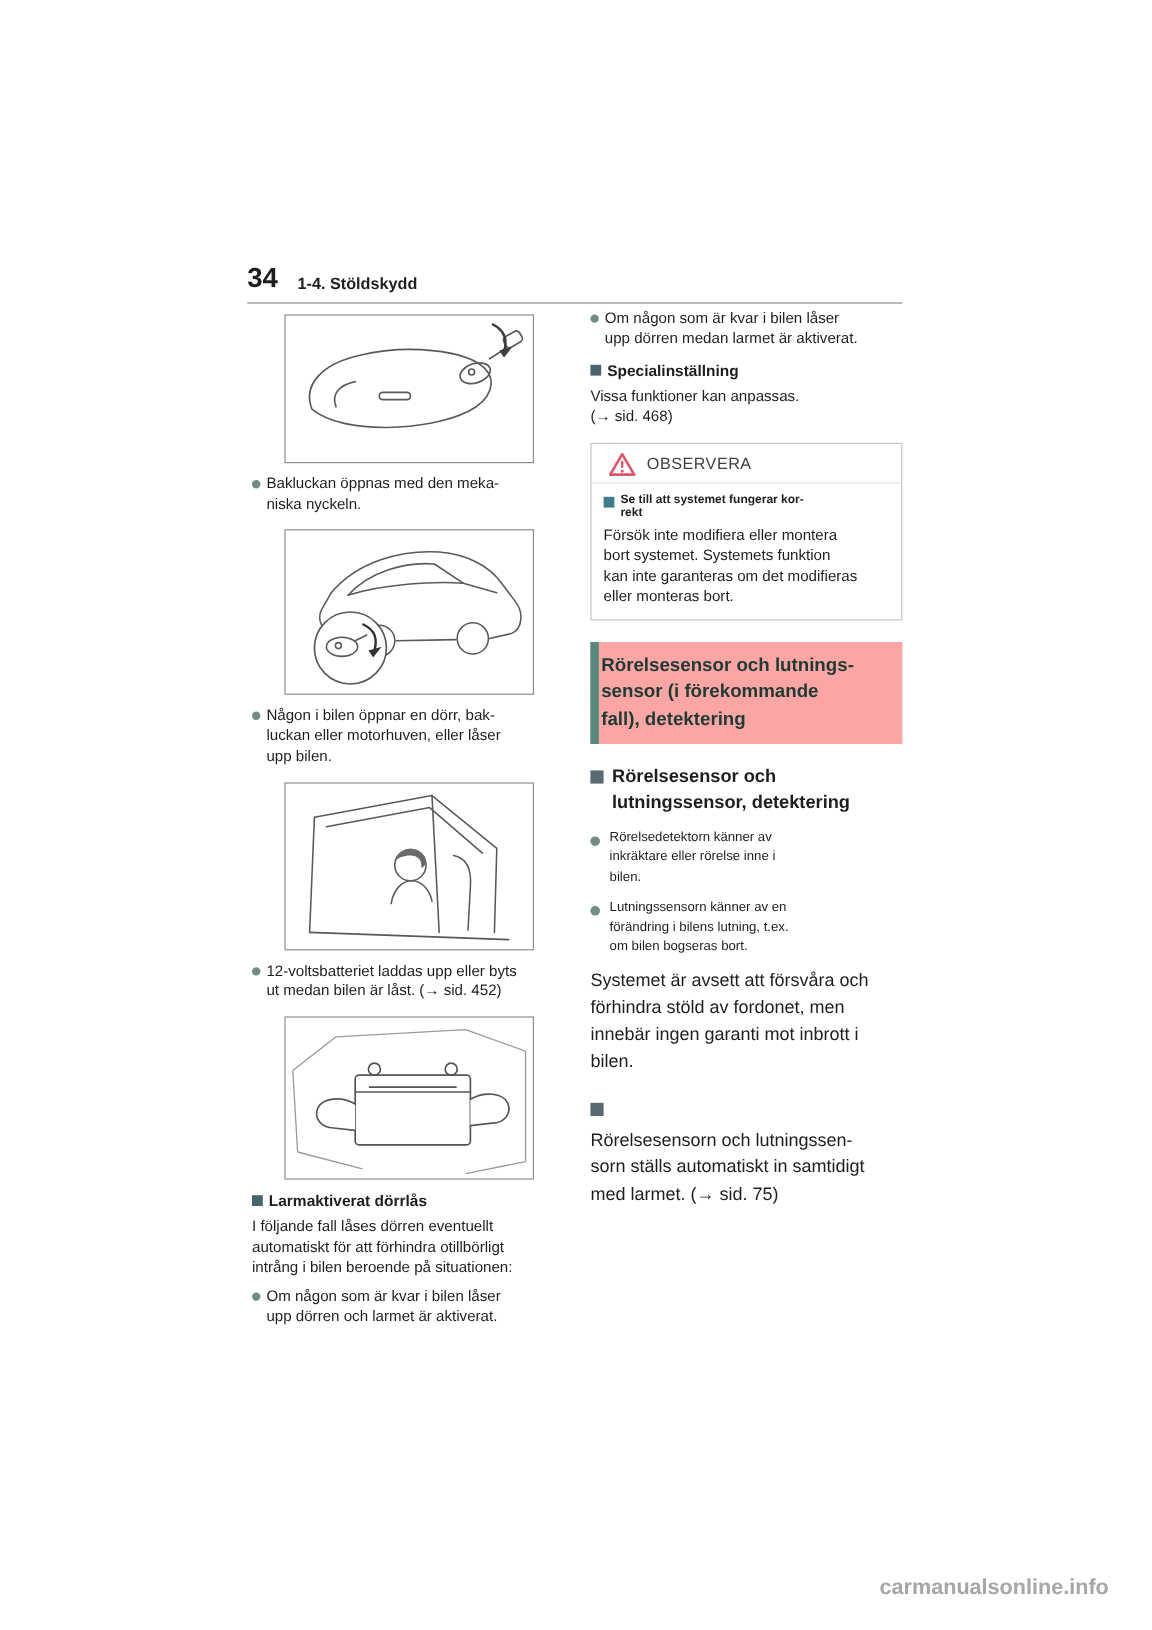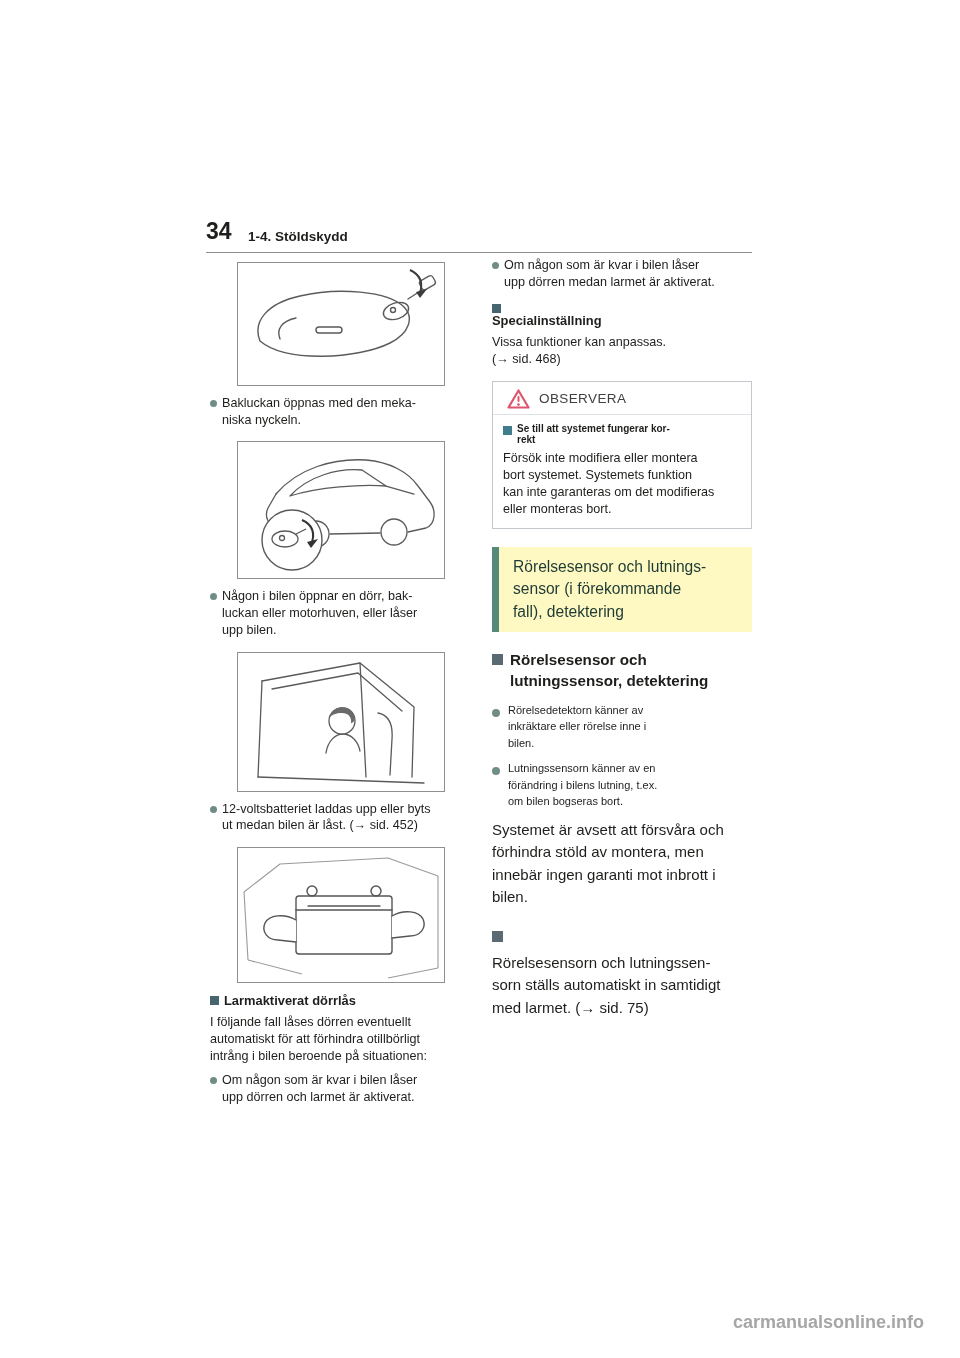--- a/index.html
+++ b/index.html
@@ -38,22 +38,22 @@
   .caution { border:1px solid #c3c8cc; margin-top:13px; }
   .caution-head { display:flex; align-items:center; gap:9px; padding:7px 12px 5px 14px; border-bottom:1px solid #dfe2e5; }
   .caution-title { font-size:13.5px; color:#404040; letter-spacing:.4px; }
   .caution-body { padding:8px 10px 10px 10px; }
   .caution-h { display:flex; font-size:10px; font-weight:bold; margin-bottom:5px; }
   .caution-h .sq { background:#3f7d8c; }
   .caution-p { font-size:12.6px; line-height:1.35; }
 
   
   .band {
-    margin-top:18px; background:#fef9c3; border-left:7px solid #55897b;
-    padding:9px 8px 9px 14px; font-size:15.6px; font-weight:normal; line-height:1.43; color:#1e3a34;
+    margin-top:18px; background:#fca5a5; border-left:7px solid #55897b;
+    padding:9px 8px 9px 2px; font-size:15.6px; font-weight:bold; line-height:1.43; color:#1e3a34;
   }
 
   
   .h-lg { display:flex; align-items:flex-start; font-size:15.2px; font-weight:bold; line-height:1.42; margin:17px 0 10px; }
   .sq2 { flex:none; width:11px; height:11px; background:#5a6a72; margin:5px 7px 0 0; }
   .lg { font-size:11px; line-height:1.5; }
   .bullet-lg { display:flex; align-items:flex-start; margin-bottom:9px; }
   .dot-lg { flex:none; width:8px; height:8px; border-radius:50%; background:#6f8d86; margin:7px 8px 0 0; }
   .para-lg { font-size:15px; line-height:1.5; margin-bottom:10px; }
 
@@ -180,21 +180,21 @@
   </div>
 
   <div class="col col-right">
 
     <div class="bullet sm">
       <span class="dot"></span>
       <span class="pre">Om någon som är kvar i bilen låser
 upp dörren medan larmet är aktiverat.</span>
     </div>
 
-    <div class="h-sm" style="margin-top:-2px;flex-direction:column;">
+    <div class="h-sm" style="margin-top:-2px;">
       <span class="sq"></span>
       <span>Specialinställning</span>
     </div>
 
     <p class="para-sm pre">Vissa funktioner kan anpassas.
 (→ sid. 468)</p>
 
     <div class="caution">
       <div class="caution-head">
         <svg width="23" height="20" viewBox="0 0 23 20">
@@ -235,21 +235,21 @@
     </div>
 
     <div class="bullet-lg lg">
       <span class="dot-lg"></span>
       <span class="pre">Lutningssensorn känner av en
 förändring i bilens lutning, t.ex.
 om bilen bogseras bort.</span>
     </div>
 
     <p class="para-lg pre">Systemet är avsett att försvåra och
-förhindra stöld av montera, men
+förhindra stöld av fordonet, men
 innebär ingen garanti mot inbrott i
 bilen.</p>
 
     <div class="h-lg">
       <span class="sq2"></span>
     </div>
 
     <p class="para-lg pre">Rörelsesensorn och lutningssen-
 sorn ställs automatiskt in samtidigt
 med larmet. (→ sid. 75)</p>

